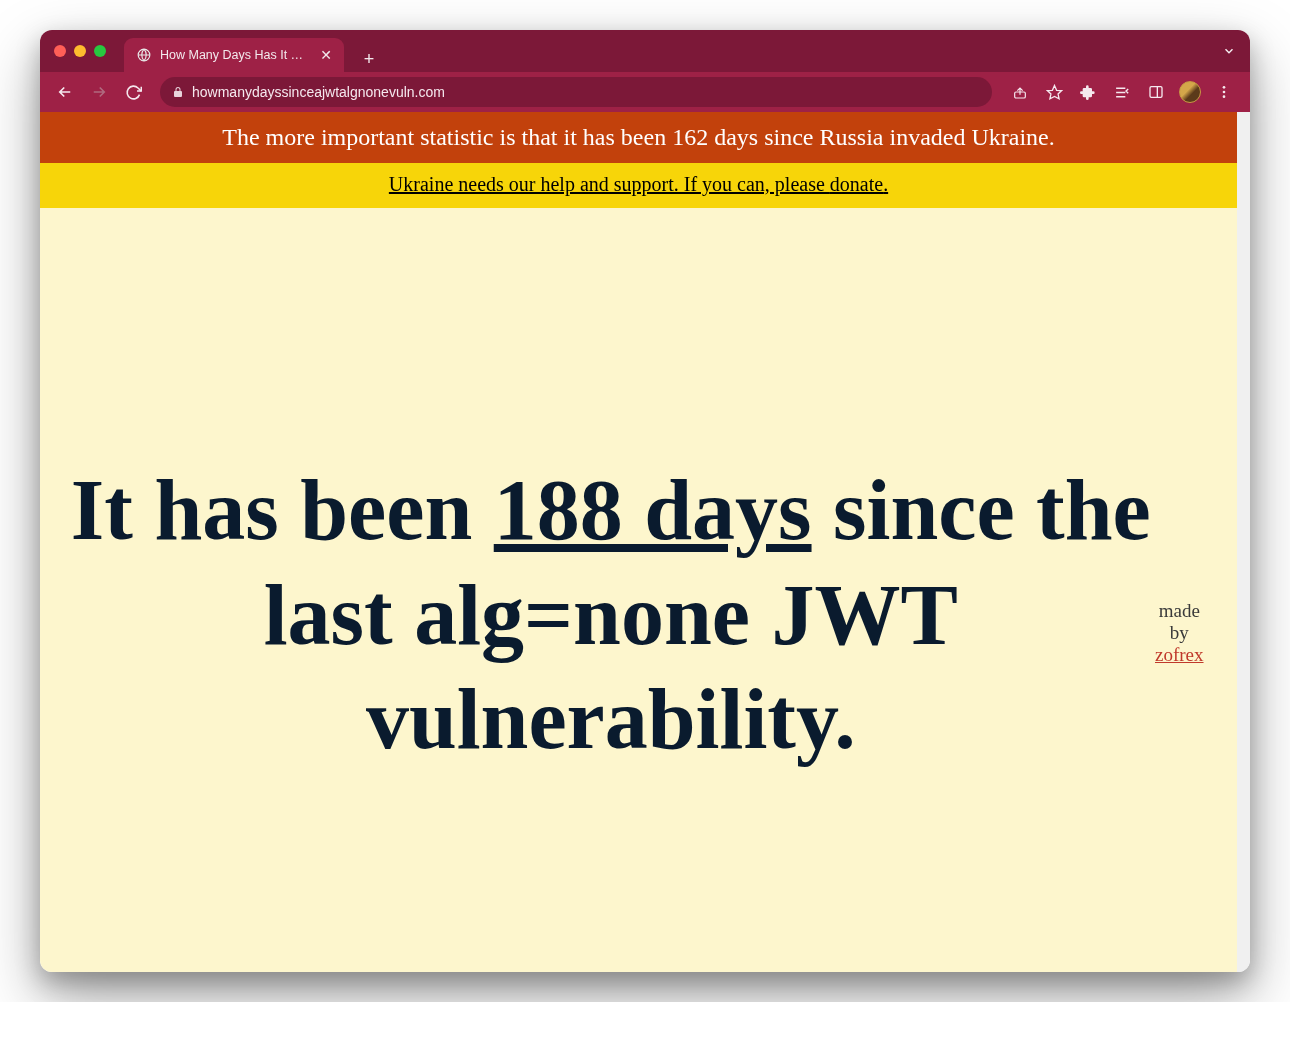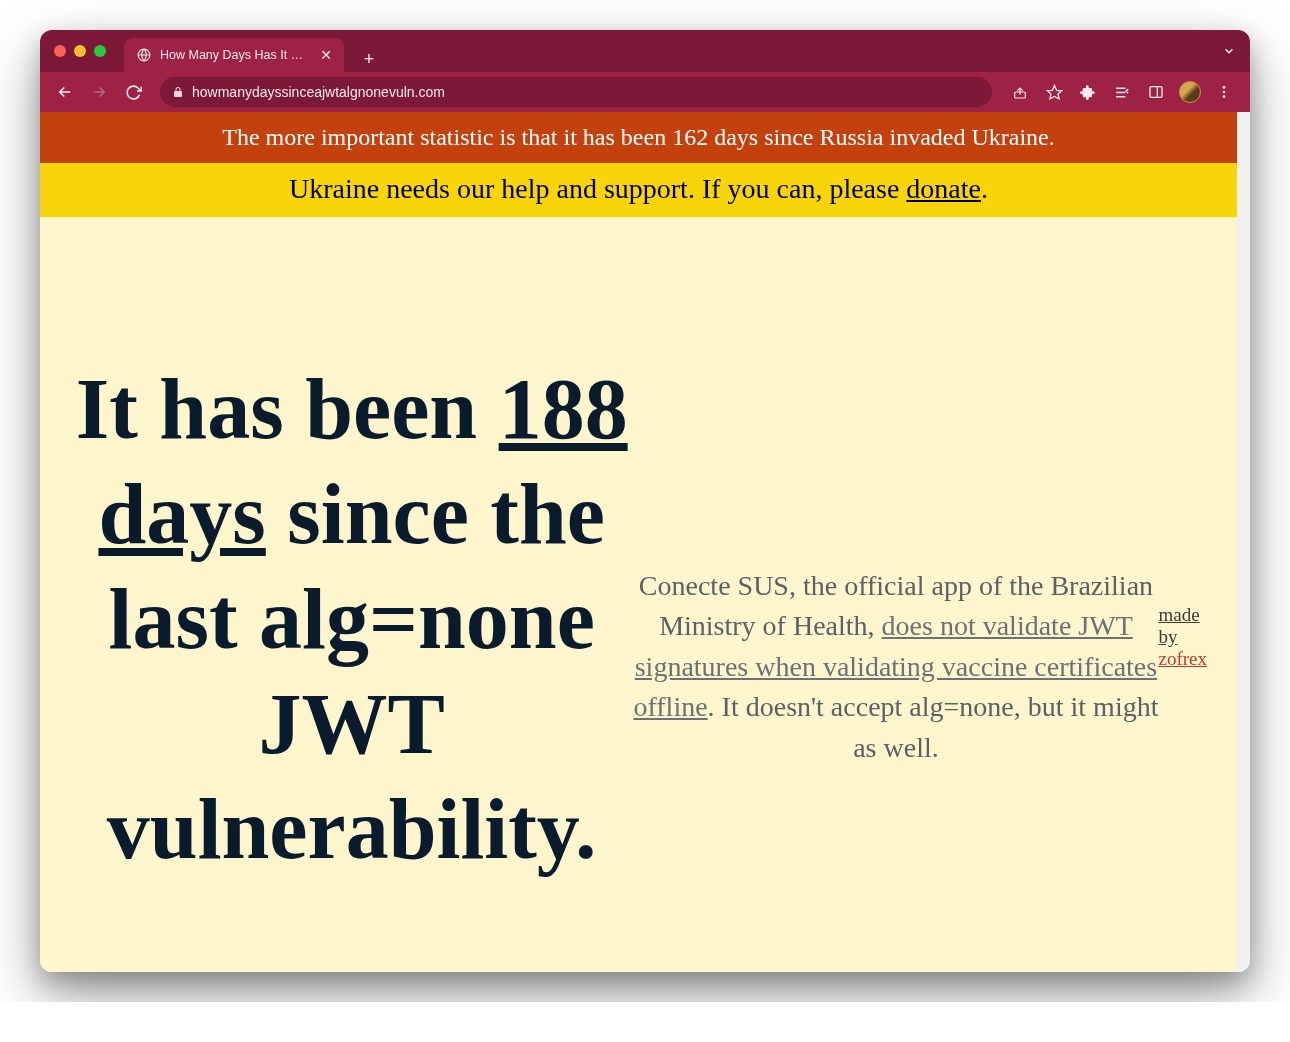--- a/index.html
+++ b/index.html
@@ -106,23 +106,24 @@
       color: #fff;
       font-family: Georgia, "Times New Roman", serif;
       font-size: 24px;
       text-align: center;
       padding: 12px 20px;
     }
     .banner-yellow {
       background: #f7d509;
       color: #000;
       font-family: Georgia, "Times New Roman", serif;
-      font-size: 28px;
+      font-size: 20px;
       text-align: center;
       padding: 10px 20px 12px;
+      text-decoration: underline;
     }
     .banner-yellow .donate { text-decoration: underline; cursor: pointer; }
     .main-area {
       flex: 1;
       display: flex;
       flex-direction: row;
       align-items: center;
       padding: 70px 30px 20px;
     }
     .headline {
@@ -142,22 +143,22 @@
       line-height: 1.45;
       text-align: center;
       max-width: 1040px;
       margin-top: 95px;
     }
     .description .vuln-link { text-decoration: underline; cursor: pointer; color: #6b7177;}
     .credit {
       font-family: Georgia, "Times New Roman", serif;
       color: #3a3a3a;
       font-size: 19px;
+      text-align: center;
       margin-top: 35px;
-      text-decoration: underline;
     }
     .credit .author { color: #c0392b; text-decoration: underline; cursor: pointer; }
     svg { display: block; }
   </style>
 </head>
 <body>
 
 <div class="window">
 
   <div class="titlebar">
@@ -259,23 +260,20 @@
       <div class="banner-blue">
         <span>The more important statistic is that it has been 162 days since Russia invaded Ukraine.</span>
       </div>
       <div class="banner-yellow">
         <span>Ukraine needs our help and support. If you can, please </span><span class="donate">donate</span><span>.</span>
       </div>
       <div class="main-area">
         <h1 class="headline">
           <span>It has been </span><span class="days-link">188 days</span><span> since the last alg=none JWT vulnerability.</span>
         </h1>
-        <p class="description">
-          <span>Conecte SUS, the official app of the Brazilian Ministry of Health, </span><span class="vuln-link">does not validate JWT signatures when validating vaccine certificates offline</span><span>. It doesn't accept alg=none, but it might as well.</span>
-        </p>
         <p class="credit">
           <span>made by </span><span class="author">zofrex</span>
         </p>
       </div>
     </div>
     <div class="scrollbar"></div>
   </div>
 </div>
 
 </body></html>

